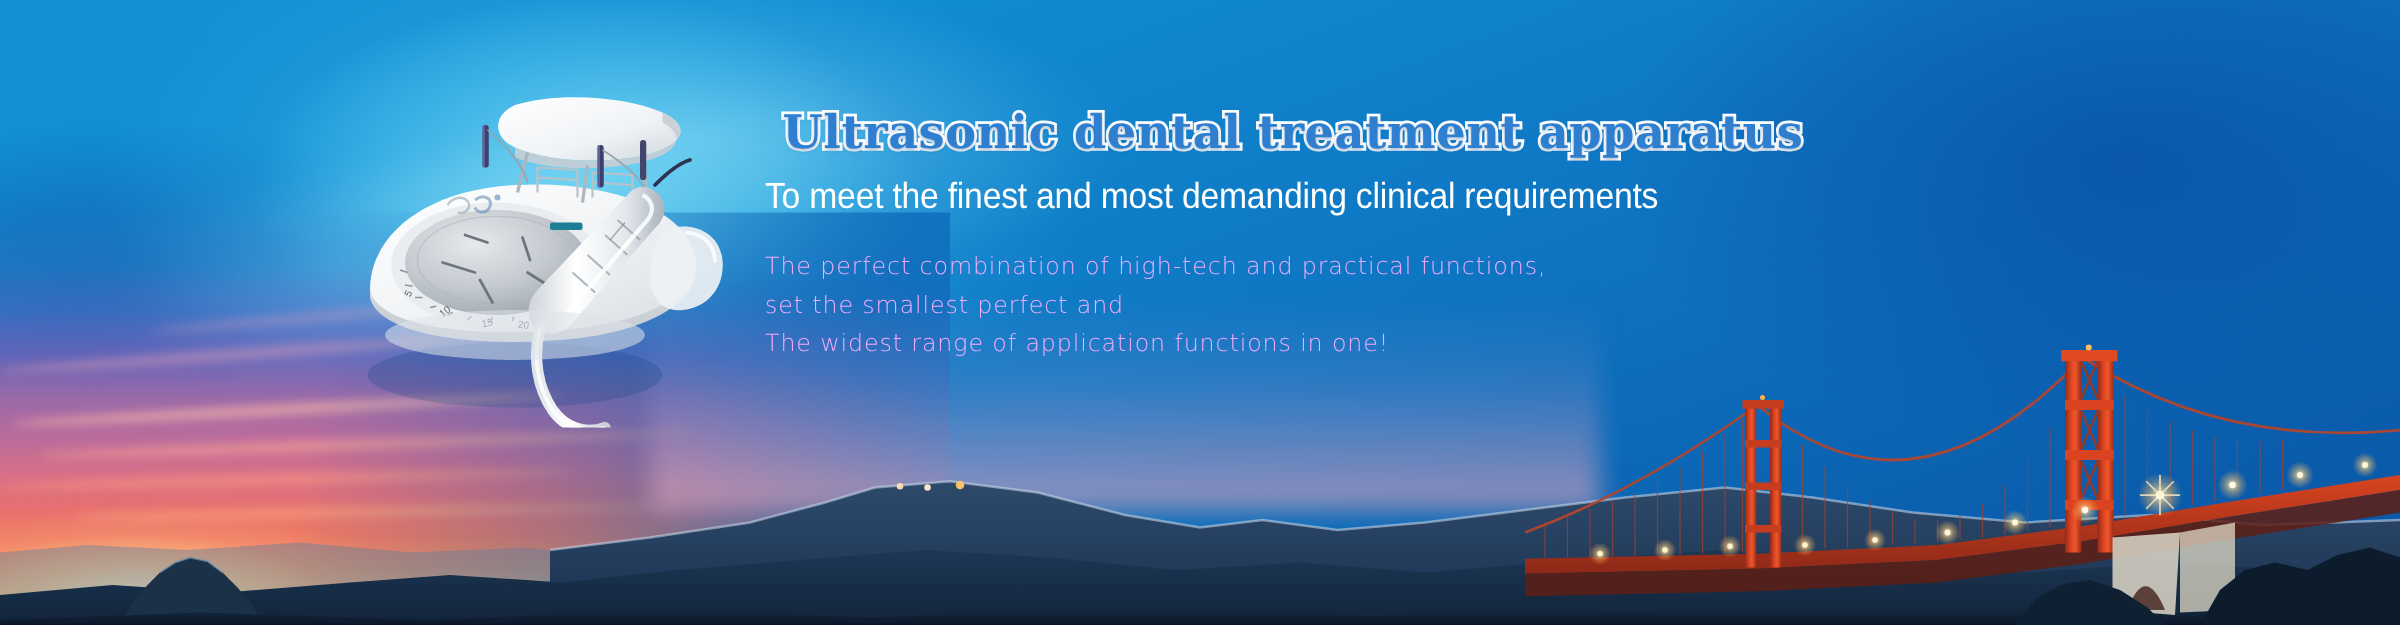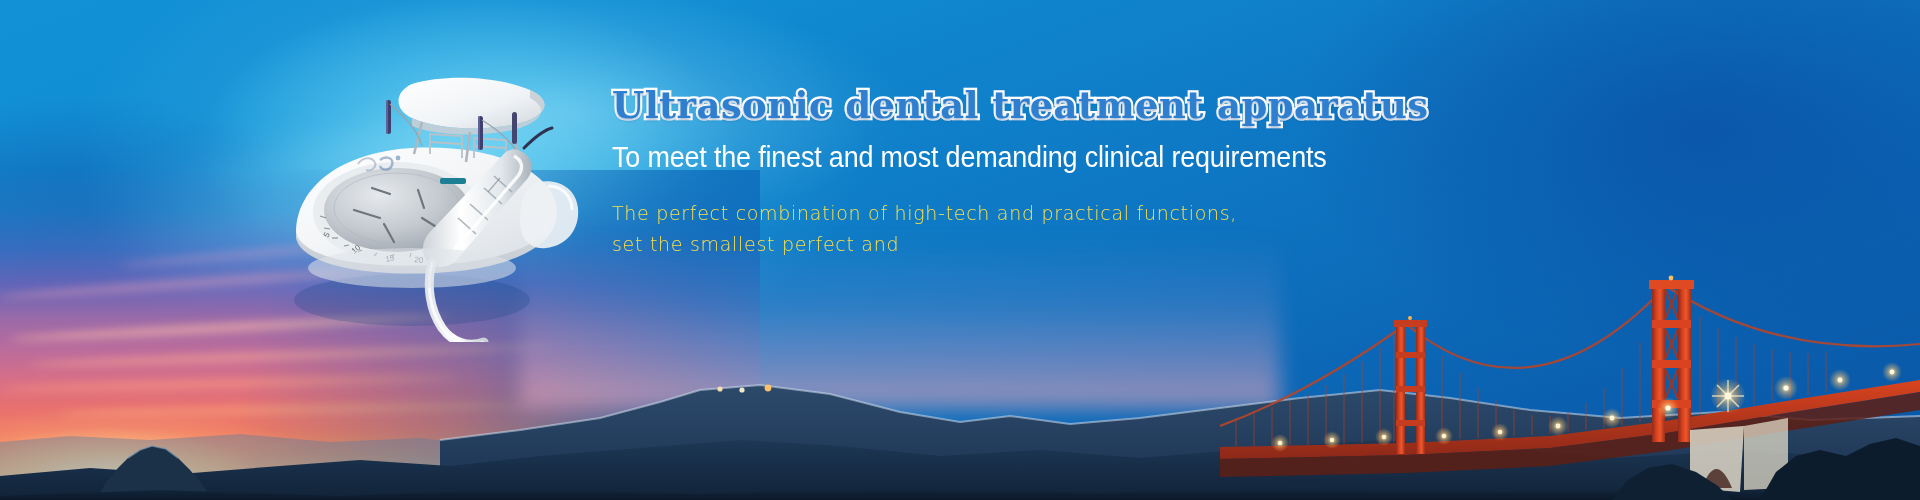--- a/index.html
+++ b/index.html
@@ -61,28 +61,28 @@
   .bridge{position:absolute;right:0;bottom:0;width:700px;height:260px;}
   .bridge svg{display:block;}
 
   
   .device{position:absolute;left:262px;top:42px;width:330px;height:300px;}
   .device svg{display:block;}
 
   
   .copy{position:absolute;left:612px;top:84px;width:760px;}
   .headline{font-family:"DejaVu Serif",serif;font-weight:bold;font-size:37px;
-    line-height:42px;letter-spacing:.4px;color:#2f7fd0;margin:0 0 14px 0;white-space:nowrap;
+    line-height:42px;letter-spacing:.4px;color:#2f7fd0;margin:0 0 14px 14px;white-space:nowrap;
     -webkit-text-stroke:4.5px #ffffff;paint-order:stroke fill;
     text-shadow:0 2px 3px rgba(10,60,120,.35);}
   .subhead{font-family:"Liberation Sans",sans-serif;font-weight:400;font-size:29px;
     line-height:34px;color:#ffffff;margin:0 0 24px 0;white-space:nowrap;
     transform:scaleX(.93);transform-origin:left center;letter-spacing:-.2px;}
   .body-line{font-family:"DejaVu Sans",sans-serif;font-weight:300;font-size:19px;
-    line-height:31px;color:#fde047;letter-spacing:.7px;white-space:nowrap;}
+    line-height:31px;color:#f0abfc;letter-spacing:.7px;white-space:nowrap;}
 </style>
 </head>
 <body>
 
 <div class="banner">
 
   <div class="sky-base"></div>
   <div class="sky-leftdeep"></div>
   <div class="sky-rightdeep"></div>
   <div class="sky-cyanglow"></div>
@@ -430,16 +430,17 @@
       <ellipse cx="150" cy="226" rx="104" ry="20" fill="#dfe4e9" opacity=".55"></ellipse>
     </svg>
   </div>
 
   <div class="copy">
     <h1 class="headline">Ultrasonic dental treatment apparatus</h1>
     <p class="subhead">To meet the finest and most demanding clinical requirements</p>
     <div>
       <div class="body-line">The perfect combination of high-tech and practical functions,</div>
       <div class="body-line">set the smallest perfect and</div>
+      <div class="body-line">The widest range of application functions in one!</div>
     </div>
   </div>
 
 </div>
 
 </body></html>

